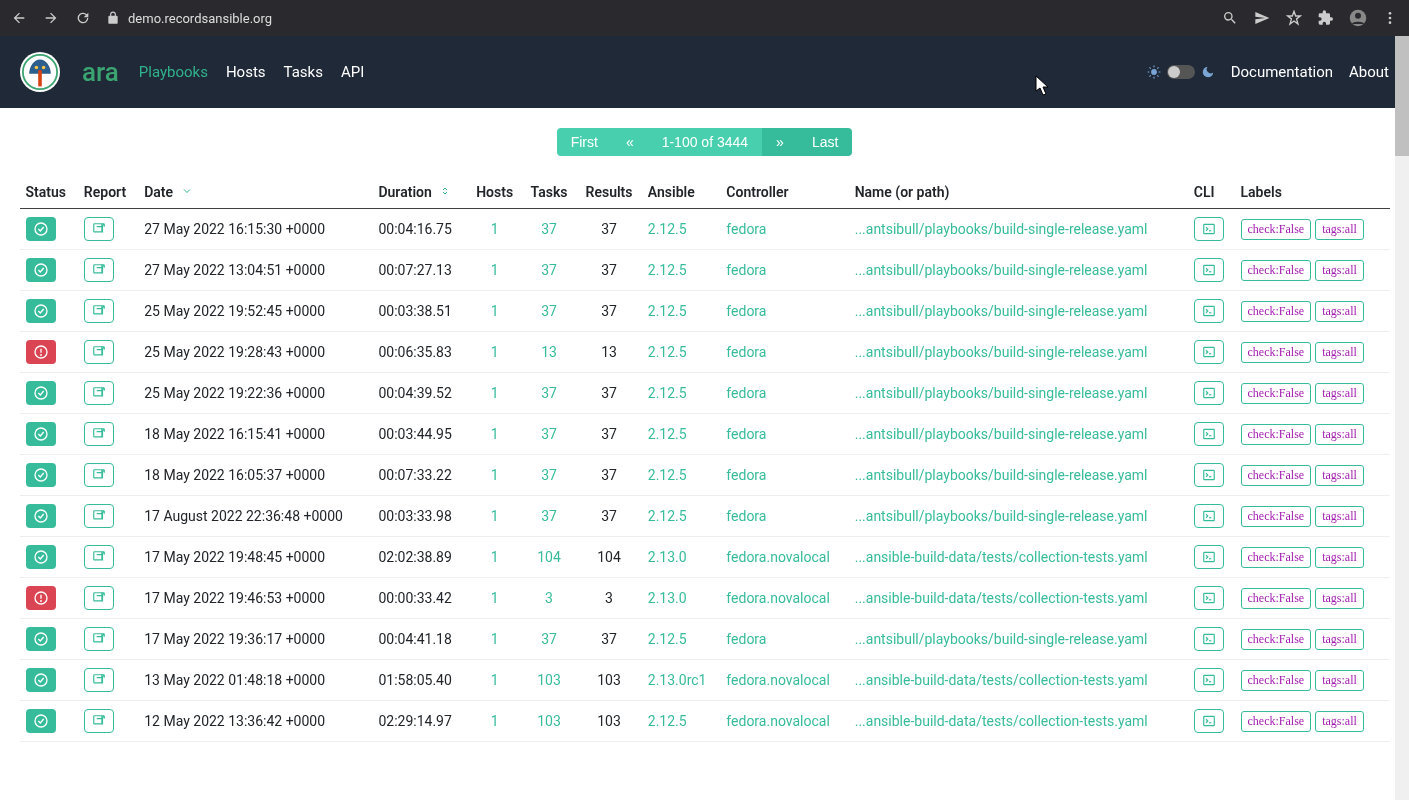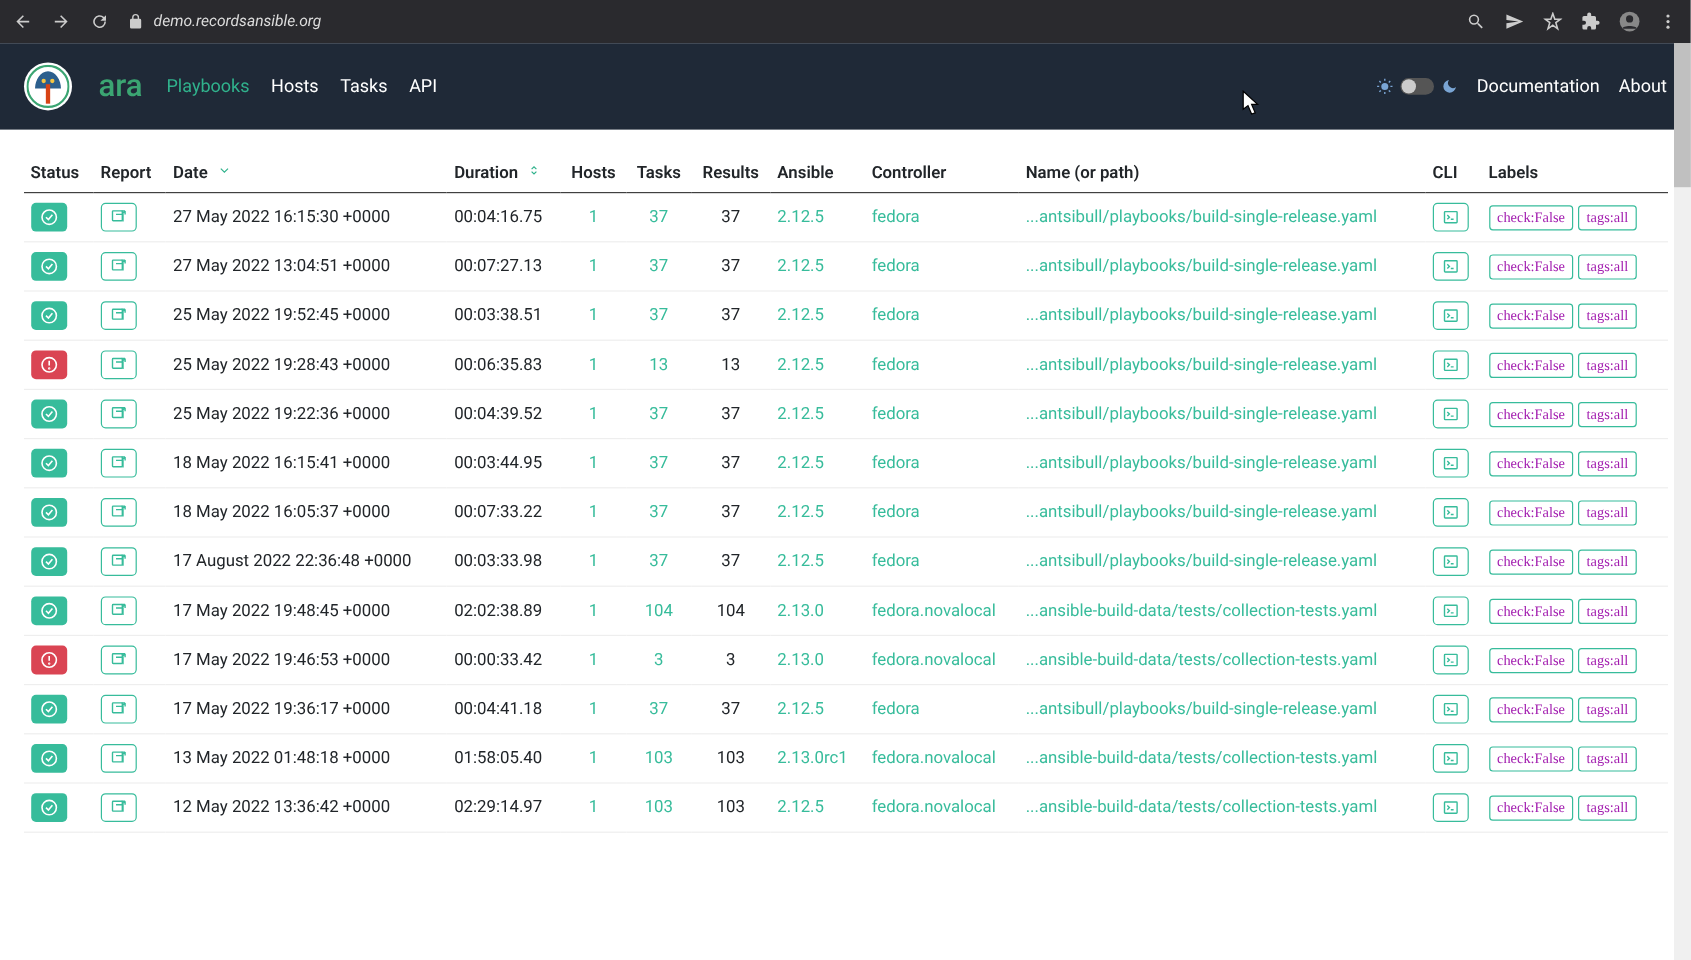--- a/index.html
+++ b/index.html
@@ -1,21 +1,21 @@
 <!DOCTYPE html>
 <html><head>
 <meta charset="utf-8">
 <style>
 * { box-sizing: border-box; margin: 0; padding: 0; }
 body { font-family: -apple-system, BlinkMacSystemFont, "Segoe UI", Roboto, sans-serif; background: #fff; color: #212529; font-size: 14px; }
 
 
 .browser-bar { background: #2a2a2e; height: 36px; display: flex; align-items: center; padding: 0 10px; gap: 14px; color: #ccc; }
 .browser-bar .nav-btn { width: 18px; height: 18px; display: flex; align-items: center; justify-content: center; cursor: pointer; }
-.browser-bar .url-area { flex: 1; display: flex; align-items: center; gap: 8px; font-size: 13px; color: #ddd; font-style: italic; }
+.browser-bar .url-area { flex: 1; display: flex; align-items: center; gap: 8px; font-size: 13px; color: #ddd; }
 .browser-bar .right-icons { display: flex; gap: 14px; align-items: center; }
 .browser-bar svg { fill: #ccc; }
 
 
 .app-header { background: #1f2937; height: 72px; display: flex; align-items: center; padding: 0 20px; color: #fff; }
 .logo-area { display: flex; align-items: center; gap: 22px; margin-right: 20px; }
 .logo-circle { width: 40px; height: 40px; background: #fff; border-radius: 50%; display: flex; align-items: center; justify-content: center; position: relative; overflow: hidden; }
 .logo-text { color: #3ba572; font-size: 26px; font-weight: 500; }
 .nav-links { display: flex; gap: 18px; }
 .nav-links a { color: #fff; text-decoration: none; font-size: 15px; }
@@ -157,20 +157,27 @@
         </svg>
     </div>
     <a href="#">Documentation</a>
     <a href="#">About</a>
   </div>
 </div>
 
 <div class="content">
 
 
+  <div class="pagination">
+    <button class="page-btn">First</button>
+    <button class="page-btn">«</button>
+    <button class="page-btn active-range">1-100 of 3444</button>
+    <button class="page-btn dark">»</button>
+    <button class="page-btn dark">Last</button>
+  </div>
 
   <table>
     <thead>
       <tr>
         <th>Status</th>
         <th>Report</th>
         <th class="sortable"><span>Date</span><span class="sort-icon"> <svg width="12" height="12" viewBox="0 0 24 24" fill="none" stroke="#30b28c" stroke-width="2">
                 <polyline points="6 9 12 15 18 9"></polyline>
               </svg></span></th>
         <th class="sortable"><span>Duration</span><span class="sort-icon"> <svg width="12" height="12" viewBox="0 0 24 24" fill="none" stroke="#30b28c" stroke-width="2">

